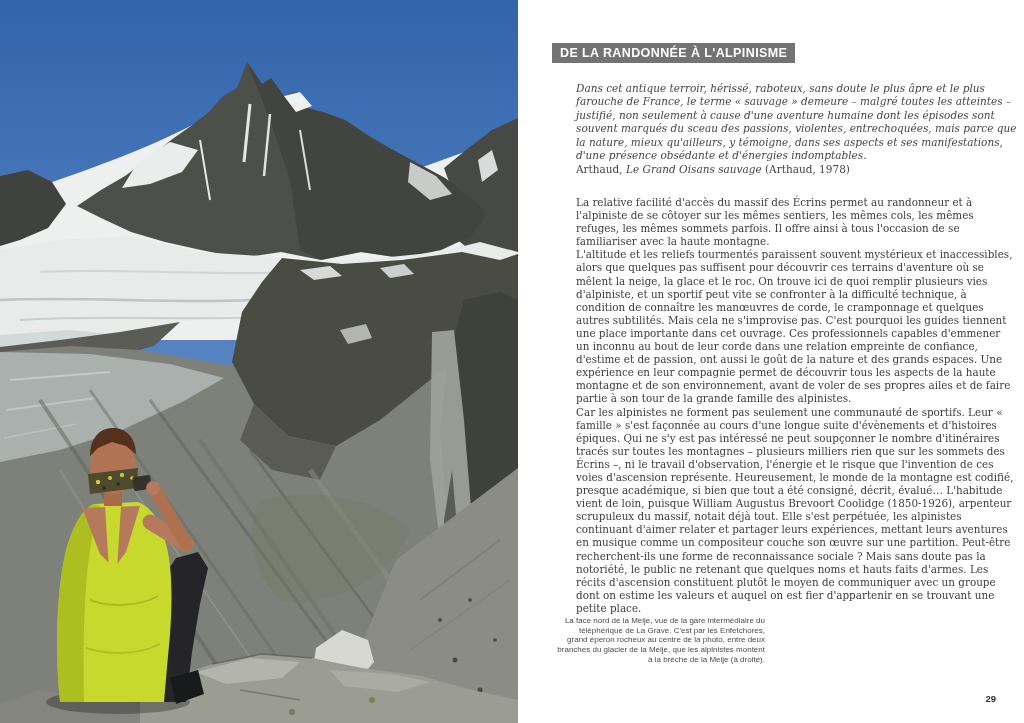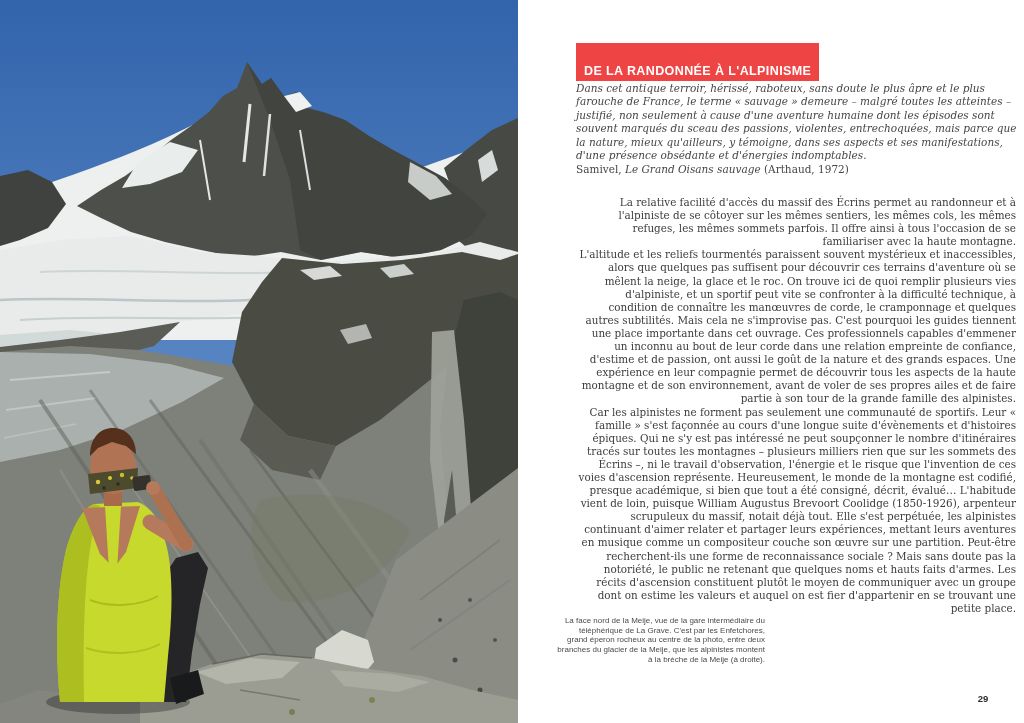--- a/index.html
+++ b/index.html
@@ -5,43 +5,43 @@
   html,body{margin:0;padding:0;background:#ffffff;}
   #stage{
     position:relative;width:1024px;height:723px;background:#ffffff;
     overflow:hidden;font-family:"Liberation Sans",sans-serif;
   }
   
   .photo-wrap{position:absolute;left:0;top:0;width:518px;height:723px;}
   .photo-wrap svg{display:block;width:518px;height:723px;}
   
   .chapter-title{
-    position:absolute;left:576px;top:43px;
-    background:#ef4444;color:#ffffff;
+    position:absolute;left:552px;top:43px;
+    background:#737373;color:#ffffff;
     font:700 12.5px/1 "Liberation Sans",sans-serif;
-    letter-spacing:.4px;padding:22px 8px 3px 8px;white-space:nowrap;
+    letter-spacing:.4px;padding:4px 8px 3px 8px;white-space:nowrap;
   }
   .epigraph{
     position:absolute;left:576px;top:82px;width:442px;
     font:italic 10.5px/13.4px "DejaVu Serif",serif;color:#454545;
   }
   .epigraph .attribution{font-style:normal;display:block;margin-top:1px;}
   .epigraph .attribution .work{font-style:italic;margin-top:45px;}
   .body-text{
     position:absolute;left:576px;top:196px;width:440px;
     font:10.4px/13.1px "DejaVu Serif",serif;color:#3c3c3c;
-    text-align:right;
+    text-align:left;
   }
   .body-text p{margin:0;padding:0;}
   .photo-caption{
     position:absolute;left:557px;top:616px;width:208px;
     font:8px/9.7px "Liberation Sans",sans-serif;color:#4a4a4a;text-align:right;
   }
   .page-number{
-    position:absolute;left:970px;top:694px;width:26px;text-align:center;
+    position:absolute;left:970px;top:694px;width:26px;text-align:right;
     font:700 9.5px/1 "Liberation Sans",sans-serif;color:#2d2d2d;
   }
 </style>
 </head>
 <body>
 
 <div id="stage">
 
   <div class="photo-wrap" role="img" aria-label="Randonneur assis sur un rocher, en débardeur jaune fluo, contemplant la face nord de la Meije et ses glaciers sous un ciel bleu">
     <svg viewBox="0 0 518 723" preserveAspectRatio="none">
@@ -166,21 +166,21 @@
       </g>
     </svg>
   </div>
 
   <div>
 
     <div class="chapter-title">DE LA RANDONNÉE À L'ALPINISME</div>
 
     <div class="epigraph">
       <span>Dans cet antique terroir, hérissé, raboteux, sans doute le plus âpre et le plus farouche de France, le terme « sauvage » demeure – malgré toutes les atteintes – justifié, non seulement à cause d'une aventure humaine dont les épisodes sont souvent marqués du sceau des passions, violentes, entrechoquées, mais parce que la nature, mieux qu'ailleurs, y témoigne, dans ses aspects et ses manifestations, d'une présence obsédante et d'énergies indomptables.</span>
-      <span class="attribution"><span>Samivel, </span><span class="work">Le Grand Oisans sauvage</span><span> (Arthaud, 1972)</span></span>
+      <span class="attribution"><span>Arthaud, </span><span class="work">Le Grand Oisans sauvage</span><span> (Arthaud, 1978)</span></span>
     </div>
 
     <div class="body-text">
       <p>La relative facilité d'accès du massif des Écrins permet au randonneur et à l'alpiniste de se côtoyer sur les mêmes sentiers, les mêmes cols, les mêmes refuges, les mêmes sommets parfois. Il offre ainsi à tous l'occasion de se familiariser avec la haute montagne.</p>
       <p>L'altitude et les reliefs tourmentés paraissent souvent mystérieux et inaccessibles, alors que quelques pas suffisent pour découvrir ces terrains d'aventure où se mêlent la neige, la glace et le roc. On trouve ici de quoi remplir plusieurs vies d'alpiniste, et un sportif peut vite se confronter à la difficulté technique, à condition de connaître les manœuvres de corde, le cramponnage et quelques autres subtilités. Mais cela ne s'improvise pas. C'est pourquoi les guides tiennent une place importante dans cet ouvrage. Ces professionnels capables d'emmener un inconnu au bout de leur corde dans une relation empreinte de confiance, d'estime et de passion, ont aussi le goût de la nature et des grands espaces. Une expérience en leur compagnie permet de découvrir tous les aspects de la haute montagne et de son environnement, avant de voler de ses propres ailes et de faire partie à son tour de la grande famille des alpinistes.</p>
       <p>Car les alpinistes ne forment pas seulement une communauté de sportifs. Leur « famille » s'est façonnée au cours d'une longue suite d'évènements et d'histoires épiques. Qui ne s'y est pas intéressé ne peut soupçonner le nombre d'itinéraires tracés sur toutes les montagnes – plusieurs milliers rien que sur les sommets des Écrins –, ni le travail d'observation, l'énergie et le risque que l'invention de ces voies d'ascension représente. Heureusement, le monde de la montagne est codifié, presque académique, si bien que tout a été consigné, décrit, évalué… L'habitude vient de loin, puisque William Augustus Brevoort Coolidge (1850-1926), arpenteur scrupuleux du massif, notait déjà tout. Elle s'est perpétuée, les alpinistes continuant d'aimer relater et partager leurs expériences, mettant leurs aventures en musique comme un compositeur couche son œuvre sur une partition. Peut-être recherchent-ils une forme de reconnaissance sociale ? Mais sans doute pas la notoriété, le public ne retenant que quelques noms et hauts faits d'armes. Les récits d'ascension constituent plutôt le moyen de communiquer avec un groupe dont on estime les valeurs et auquel on est fier d'appartenir en se trouvant une petite place.</p>
     </div>
 
     <div class="photo-caption">La face nord de la Meije, vue de la gare intermédiaire du téléphérique de La Grave. C'est par les Enfetchores, grand éperon rocheux au centre de la photo, entre deux branches du glacier de la Meije, que les alpinistes montent à la brèche de la Meije (à droite).</div>
 

